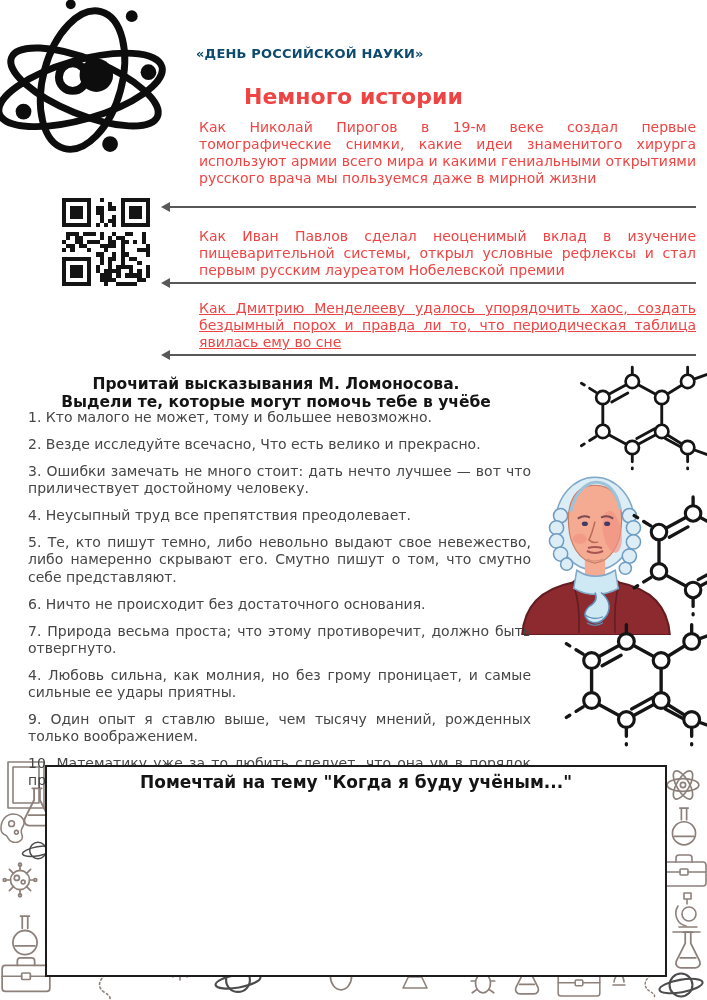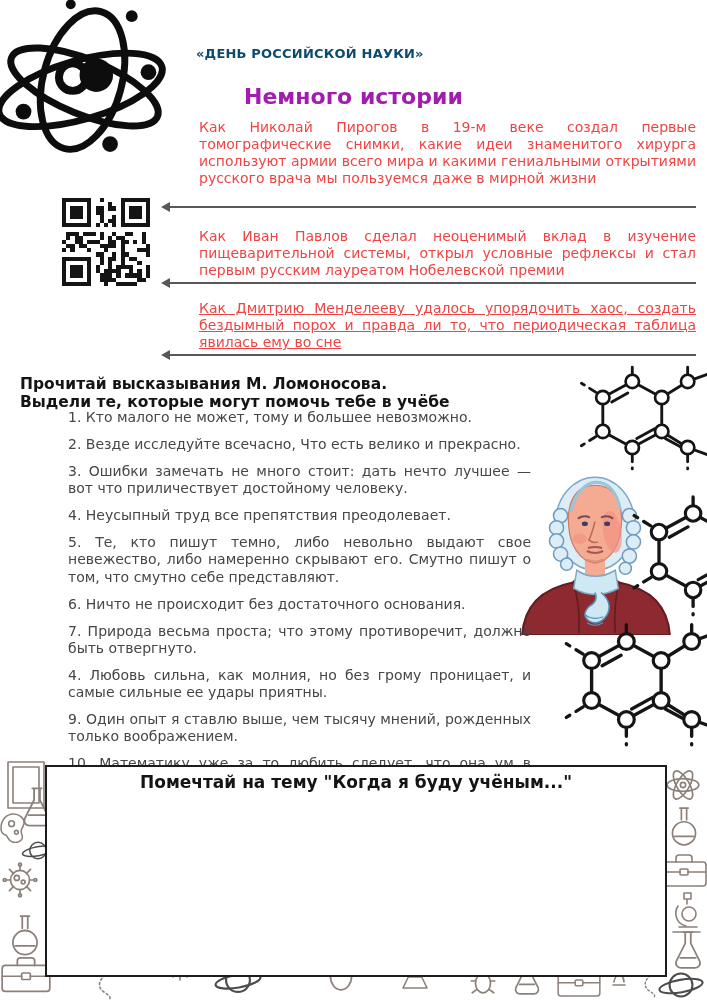--- a/index.html
+++ b/index.html
@@ -5,43 +5,43 @@
   * { margin:0; padding:0; box-sizing:border-box; }
   html,body { width:707px; height:1000px; }
   body {
     position:relative; overflow:hidden; background:#ffffff;
     font-family:"DejaVu Sans","Liberation Sans",sans-serif; color:#3f3f3f;
   }
   .abs { position:absolute; }
 
   
   .page-title { left:196px; top:46px; font-size:13px; font-weight:bold; color:#0c4a6e; letter-spacing:.2px; z-index:2; }
-  .page-subtitle { left:244px; top:84px; font-size:22px; font-weight:bold; color:#a21caf; z-index:2; }
+  .page-subtitle { left:244px; top:84px; font-size:22px; font-weight:bold; color:#ef4444; z-index:2; }
 
   
   .history-par { left:199px; width:497px; font-size:14px; line-height:1.22; text-align:justify; color:#ef4444; z-index:2; }
   #par1 { top:119px; }
   #par2 { top:228px; }
   #par3 { top:300px;text-decoration:underline; }
   .arrow-line { left:163px; width:533px; height:2px; background:#585858; z-index:2; }
   .arrow-line::before {
     content:""; position:absolute; left:-2px; top:-4px;
     border-top:5px solid transparent; border-bottom:5px solid transparent;
     border-right:9px solid #585858;
   }
   #line1 { top:206px; } #line2 { top:282px; } #line3 { top:354px; }
 
   
   .qr-wrap { left:62px; top:198px; width:88px; height:88px; background:#fff; z-index:2; }
   .qr-wrap svg { width:100%; height:100%; fill:#141414; shape-rendering:crispEdges; }
 
   
-  .lom-heading { left:20px; top:376px; width:512px; text-align:left; font-weight:bold; color:#141414; font-size:15.5px; line-height:1.15; z-index:2; }
+  .lom-heading { left:20px; top:376px; width:512px; text-align:center; font-weight:bold; color:#141414; font-size:15.5px; line-height:1.15; z-index:2; }
   .quotes { left:28px; top:409px; width:503px; z-index:2; }
-  .quote { font-size:14px; line-height:1.22; text-align:justify; color:#464646; margin-bottom:10px;margin-left:40px; }
+  .quote { font-size:14px; line-height:1.22; text-align:justify; color:#464646; margin-bottom:10px; }
 
   
   .molecule { z-index:2; }
   .molecule svg { display:block; }
   #mol-top    { left:573px; top:360px; }
   #mol-mid    { left:628px; top:472px; }
   #mol-bottom { left:560px; top:610px; }
   .portrait { left:520px; top:463px; width:152px; height:172px; z-index:1; }
 
   

